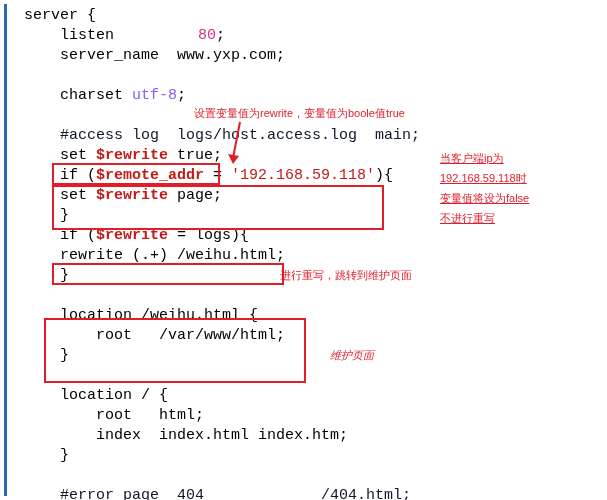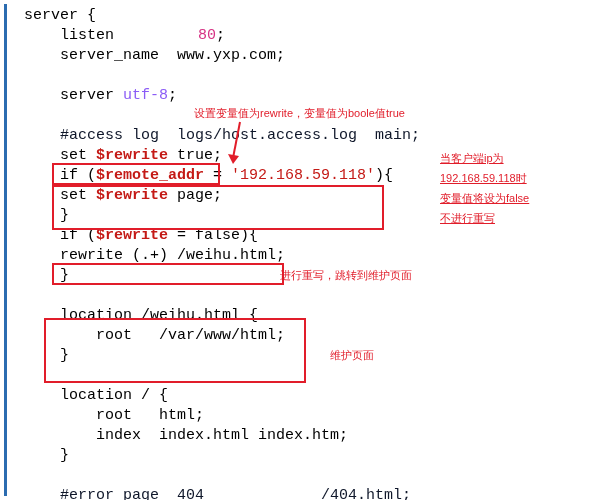--- a/index.html
+++ b/index.html
@@ -50,28 +50,28 @@
 </style>
 </head>
 <body>
 
 <div class="bar"></div>
 
 <pre><span>server {</span>
 <span><span>    listen      </span><span class="num">80</span><span>;</span></span>
 <span>    server_name  www.yxp.com;</span>
 
-<span><span>    server </span><span class="ch">utf-8</span><span>;</span></span>
+<span><span>    charset </span><span class="ch">utf-8</span><span>;</span></span>
 
 <span class="cm">    #access log  logs/host.access.log  main;</span>
 <span><span>    set </span><span class="sp">$rewrite</span><span> true;</span></span>
 <span><span>    if (</span><span class="sp">$remote_addr</span><span> = </span><span class="str">'192.168.59.118'</span><span>){</span></span>
 <span><span>    set </span><span class="sp">$rewrite</span><span> page;</span></span>
 <span>    }</span>
-<span><span>    if (</span><span class="sp">$rewrite</span><span> = false){</span></span>
+<span><span>    if (</span><span class="sp">$rewrite</span><span> = logs){</span></span>
 <span>    rewrite (.+) /weihu.html;</span>
 <span>    }</span>
 
 <span>    location /weihu.html {</span>
 <span>        root   /var/www/html;</span>
 <span>    }</span>
 
 <span>    location / {</span>
 <span>        root   html;</span>
 <span>        index  index.html index.htm;</span>
@@ -87,18 +87,18 @@
 <div class="hl" style="left:52px;top:263px;width:232px;height:22px;"></div>
 
 <div class="hl" style="left:44px;top:318px;width:262px;height:65px;"></div>
 
 <div class="ann" style="left:194px;top:103px;">设置变量值为rewrite，变量值为boole值true</div>
 <div class="ann" style="left:440px;top:148px;text-decoration:underline;">当客户端ip为
 192.168.59.118时
 变量值将设为false
 不进行重写</div>
 <div class="ann" style="left:280px;top:265px;">进行重写，跳转到维护页面</div>
-<div class="ann" style="left:330px;top:345px;">维护页面</div>
+<div class="ann" style="left:330px;top:345px;font-style:italic;">维护页面</div>
 
 <svg class="arrow" style="left:225px;top:120px;width:30px;height:50px;">
   <line x1="15" y1="2" x2="8" y2="38" stroke="#e11d2a" stroke-width="2"></line>
   <polygon points="8,44 3,34 14,36" fill="#e11d2a"></polygon>
 </svg>
 
 </body></html>

